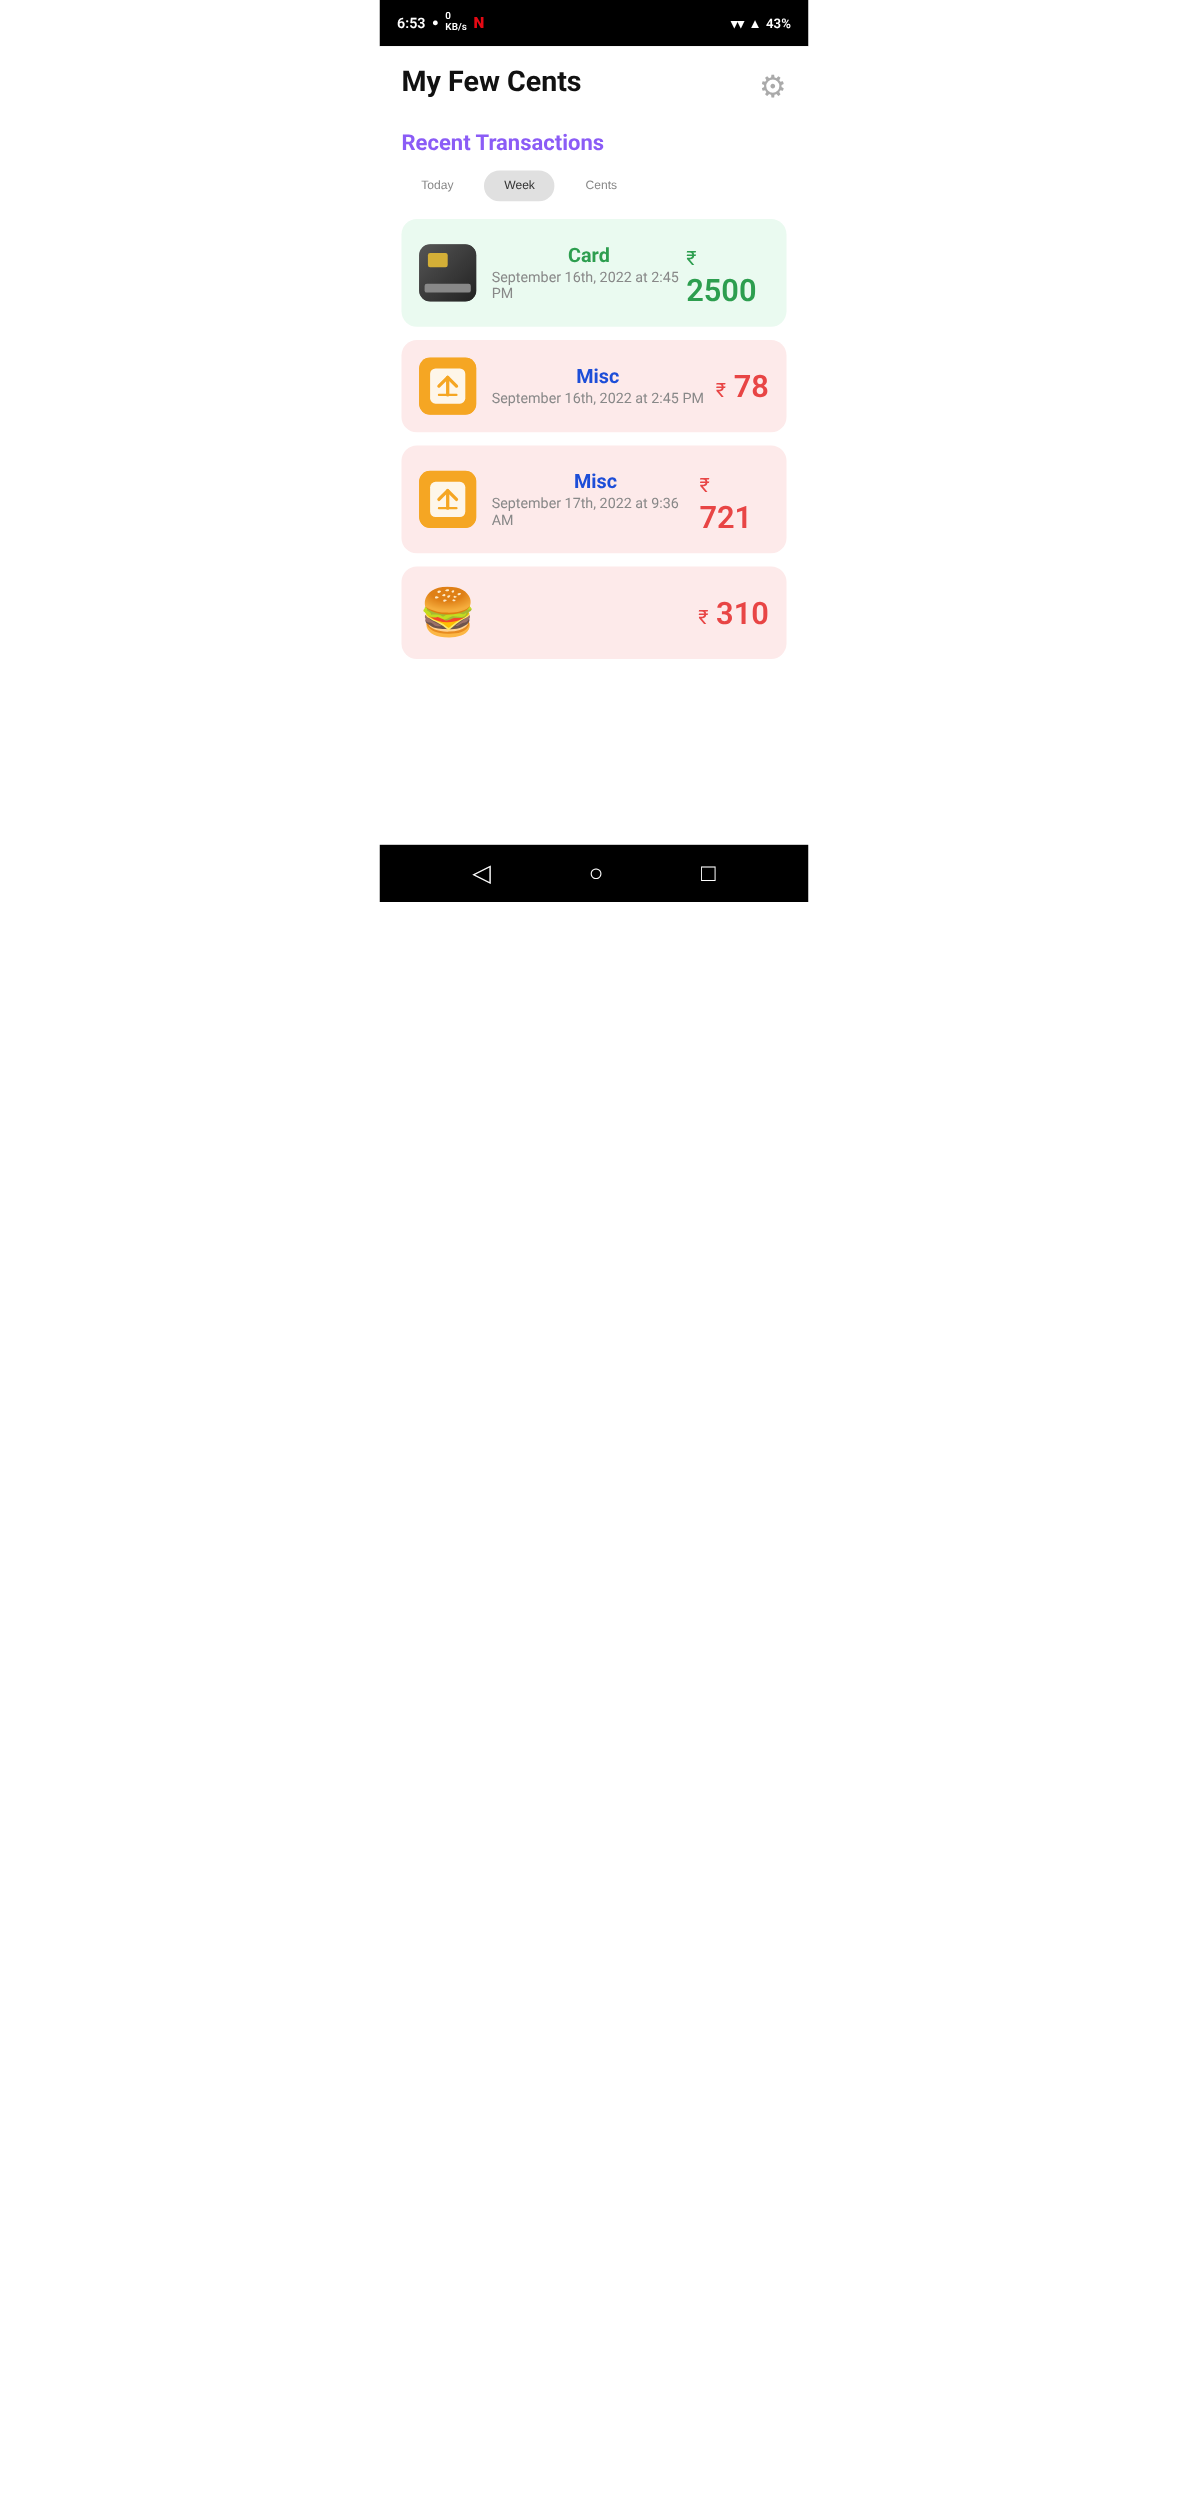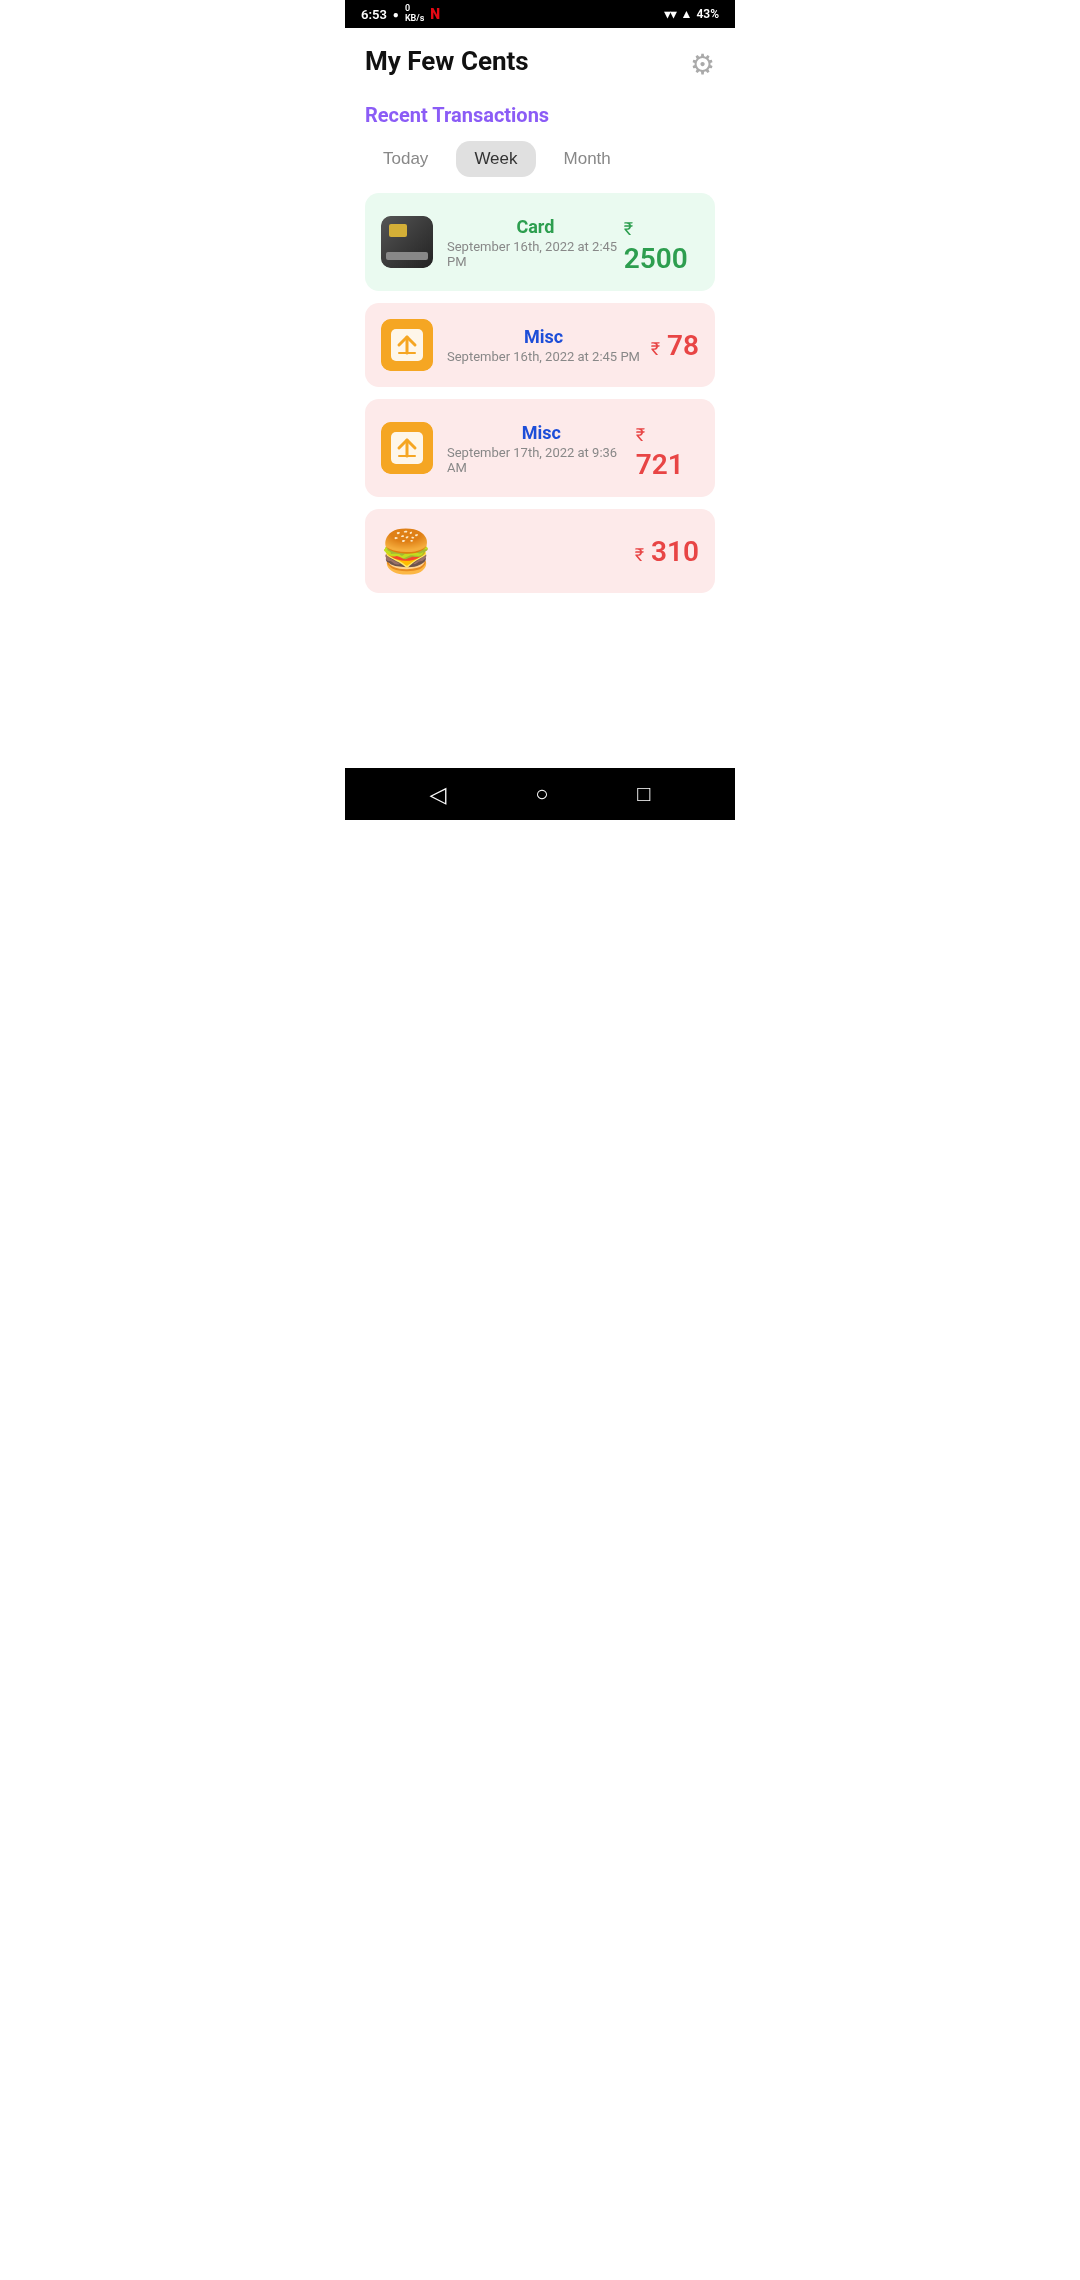--- a/index.html
+++ b/index.html
@@ -17,21 +17,21 @@
     }
 
     
     .status-bar {
       background: #000;
       color: #fff;
       display: flex;
       justify-content: space-between;
       align-items: center;
       padding: 6px 16px;
-      height: 28px;
+      height: 42px;
       font-size: 13px;
       font-weight: 600;
     }
     .status-left { display: flex; align-items: center; gap: 6px; }
     .status-right { display: flex; align-items: center; gap: 4px; font-size: 12px; }
 
     
     .app-content {
       flex: 1;
       background: #fff;
@@ -124,21 +124,21 @@
     }
 
     
     .filter-tabs {
       display: flex;
       align-items: center;
       gap: 10px;
       margin-bottom: 16px;
     }
     .filter-tab {
-      font-size: 17px;
+      font-size: 11px;
       color: #888;
       padding: 8px 18px;
       border-radius: 14px;
       cursor: pointer;
       background: transparent;
       border: none;
     }
     .filter-tab.active {
       background: #e0e0e0;
       color: #333;
@@ -282,21 +282,21 @@
   </div>
 
 
 
   <div class="transactions-section">
     <div class="section-title">Recent Transactions</div>
 
     <div class="filter-tabs">
       <button class="filter-tab">Today</button>
       <button class="filter-tab active">Week</button>
-      <button class="filter-tab">Month</button>
+      <button class="filter-tab">Cents</button>
     </div>
 
     <div class="transaction-card income">
       <div class="transaction-left">
         <div class="transaction-icon card-icon">
           <div class="card-visual">
             <div class="card-chip"></div>
             <div class="card-strip"></div>
           </div>
         </div>

